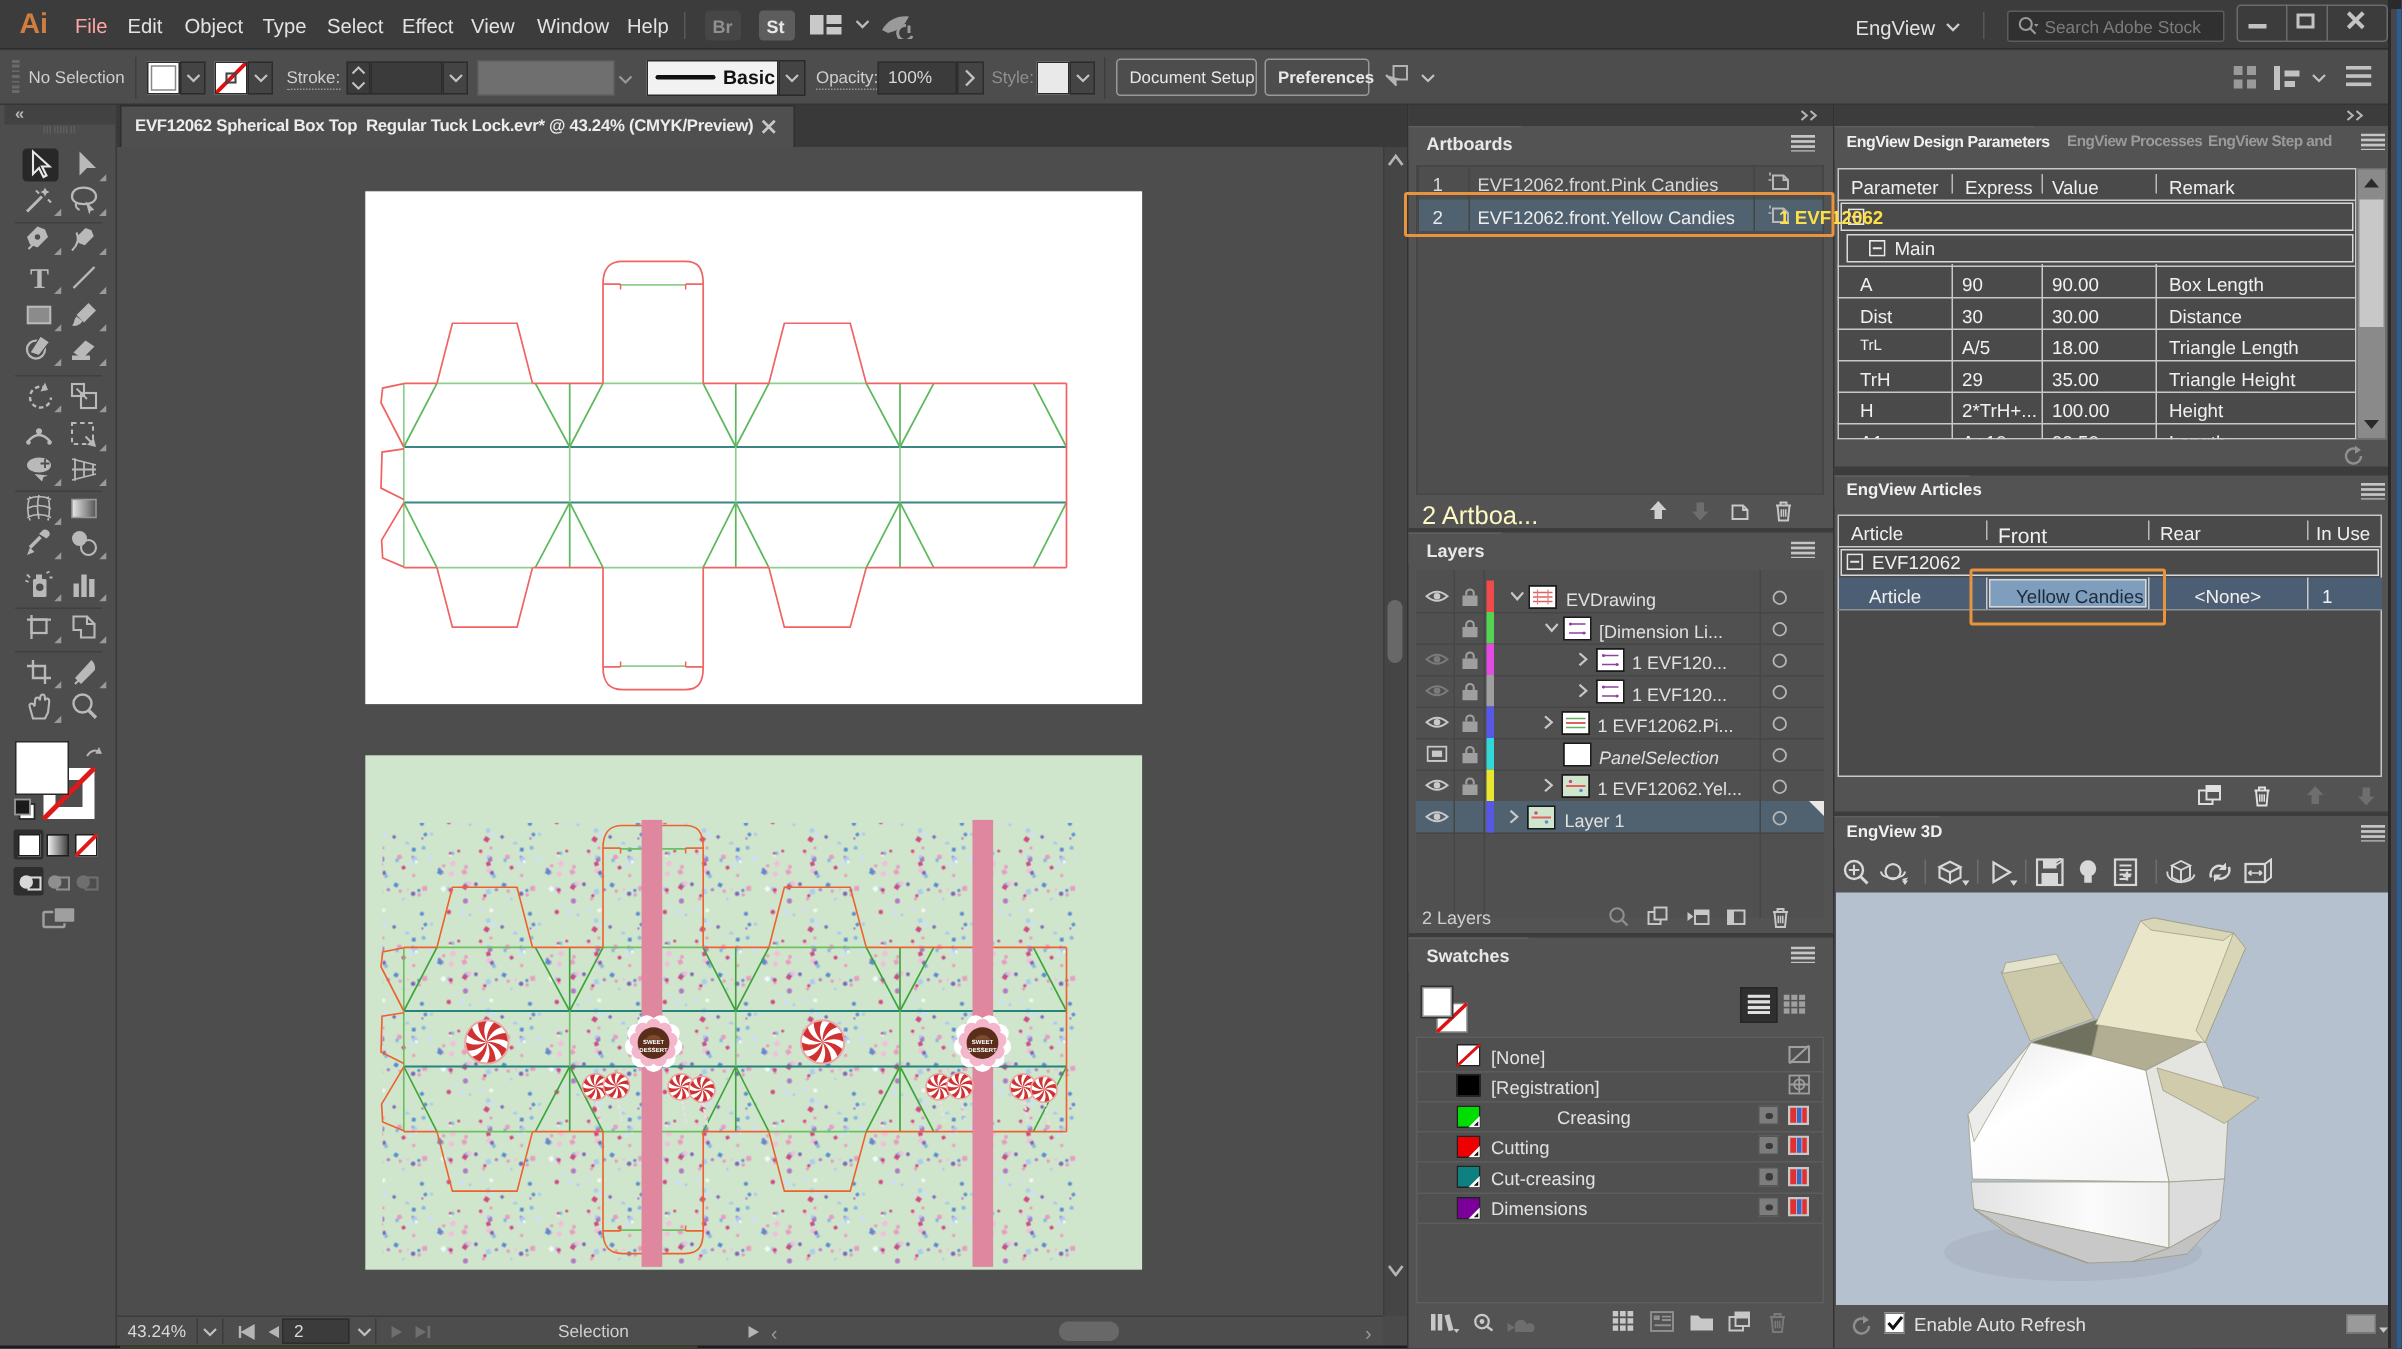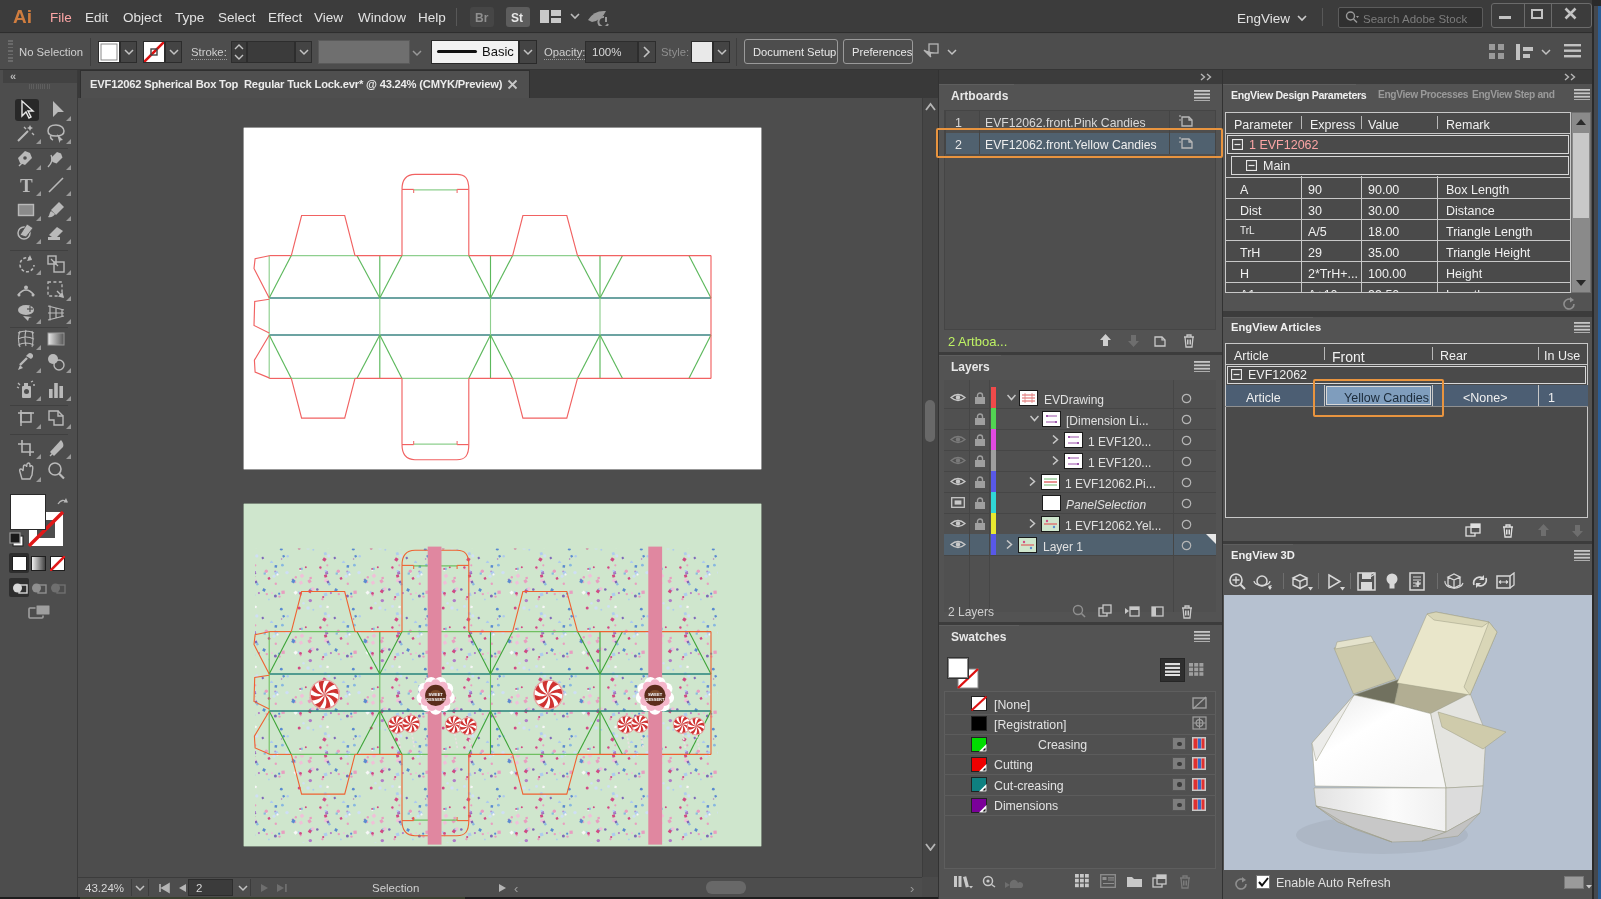--- a/index.html
+++ b/index.html
@@ -87,21 +87,21 @@
 <div style="position:absolute;left:295px;top:41px;width:17px;height:22px;background:#444;border:1px solid #2d2d2d;"></div>
 <svg class="abs" style="left:299px;top:49px" width="10" height="7">
     <path d="M1 1 L5 5 L9 1" stroke="#c2c2c2" stroke-width="1.5" fill="none"></path>
   </svg>
 <div style="position:absolute;left:318px;top:40px;width:92px;height:24px;background:#6f6f6f;border:1px solid #5a5a5a;"></div>
 <svg class="abs" style="left:412px;top:50px" width="10" height="7">
     <path d="M1 1 L5 5 L9 1" stroke="#999" stroke-width="1.5" fill="none"></path>
   </svg>
 <div style="position:absolute;left:431px;top:40px;width:88px;height:24px;background:#f2f2f2;border:1px solid #2a2a2a;"></div>
 <div style="position:absolute;left:437px;top:50px;width:40px;height:3.4px;background:#111;border-radius:2px;"></div>
-<div style="position:absolute;left:482px;top:45px;font-size:13px;color:#111;font-weight:normal;white-space:nowrap;line-height:1;">Basic</div>
+<div style="position:absolute;left:482px;top:45px;font-size:13px;color:#111;font-weight:bold;white-space:nowrap;line-height:1;">Basic</div>
 <div style="position:absolute;left:519px;top:40px;width:18px;height:24px;background:#444;border:1px solid #2a2a2a;"></div>
 <svg class="abs" style="left:523px;top:49px" width="10" height="7">
     <path d="M1 1 L5 5 L9 1" stroke="#c2c2c2" stroke-width="1.5" fill="none"></path>
   </svg>
 <div style="position:absolute;left:544px;top:47px;font-size:11.3px;color:#cfcfcf;font-weight:normal;white-space:nowrap;line-height:1;border-bottom:1px dotted #999;padding-bottom:1px;text-align:center;">Opacity:</div>
 <div style="position:absolute;left:585px;top:41px;width:53px;height:22px;background:#3b3b3b;border:1px solid #2d2d2d;"></div>
 <div style="position:absolute;left:592px;top:47px;font-size:11.5px;color:#d8d8d8;font-weight:normal;white-space:nowrap;line-height:1;">100%</div>
 <div style="position:absolute;left:638px;top:41px;width:18px;height:22px;background:#444;border:1px solid #2d2d2d;"></div>
 <svg class="abs" style="left:643px;top:46px" width="8" height="12">
     <path d="M1 1 L6 6 L1 11" stroke="#c2c2c2" stroke-width="1.6" fill="none"></path>
@@ -109,21 +109,21 @@
 <div style="position:absolute;left:661px;top:47px;font-size:11.3px;color:#8f8f8f;font-weight:normal;white-space:nowrap;line-height:1;">Style:</div>
 <div style="position:absolute;left:691px;top:41px;width:22px;height:22px;background:#e9e9e9;border:1px solid #2c2c2c;"></div>
 <div style="position:absolute;left:713px;top:41px;width:17px;height:22px;background:#444;border:1px solid #2c2c2c;"></div>
 <svg class="abs" style="left:717px;top:49px" width="10" height="7">
     <path d="M1 1 L5 5 L9 1" stroke="#c2c2c2" stroke-width="1.5" fill="none"></path>
   </svg>
 <div style="position:absolute;left:736px;top:38px;width:1px;height:28px;background:#3e3e3e;"></div>
 <div style="position:absolute;left:744px;top:39px;width:94px;height:25px;border:1px solid #9a9a9a;border-radius:3px;"></div>
 <div style="position:absolute;left:753px;top:47px;font-size:11.2px;color:#e8e8e8;font-weight:normal;white-space:nowrap;line-height:1;">Document Setup</div>
 <div style="position:absolute;left:843px;top:39px;width:70px;height:25px;border:1px solid #9a9a9a;border-radius:3px;"></div>
-<div style="position:absolute;left:852px;top:47px;font-size:11.2px;color:#e8e8e8;font-weight:normal;white-space:nowrap;line-height:1;">Preferences</div>
+<div style="position:absolute;left:852px;top:47px;font-size:11.2px;color:#e8e8e8;font-weight:bold;white-space:nowrap;line-height:1;">Preferences</div>
 <svg class="abs" style="left:921px;top:42px" width="22" height="20">
     <rect x="8" y="2" width="9" height="9" fill="none" stroke="#b5b5b5" stroke-width="1.3"></rect>
     <path d="M3 8 L10 15 L10 11 L14 11" fill="#b5b5b5" stroke="none"></path>
     <path d="M3 8 L10 15" stroke="#b5b5b5" stroke-width="1.5"></path>
   </svg>
 <svg class="abs" style="left:947px;top:49px" width="10" height="7">
     <path d="M1 1 L5 5 L9 1" stroke="#c2c2c2" stroke-width="1.5" fill="none"></path>
   </svg>
 <svg class="abs" style="left:1489px;top:44px" width="16" height="16">
     <rect x="0" y="0" width="6" height="6" fill="#9a9a9a"></rect>
@@ -898,21 +898,21 @@
 <div style="position:absolute;left:985px;top:139px;font-size:12.2px;color:#eeeeee;font-weight:normal;white-space:nowrap;line-height:1;">EVF12062.front.Yellow Candies</div>
 <svg class="abs" style="left:1178px;top:136px" width="17" height="15">
     <path d="M4 3 h7 l3 3 v6 h-10 Z" fill="none" stroke="#b8b8b8" stroke-width="1.3"></path>
     <path d="M11 3 v3 h3" fill="none" stroke="#b8b8b8" stroke-width="1.3"></path>
     <path d="M1 6 h2 M2 1 v2" stroke="#b8b8b8" stroke-width="1.1"></path>
   </svg>
 <div style="position:absolute;left:945px;top:110px;width:0.5px;height:44px;background:#454545;"></div>
 <div style="position:absolute;left:979px;top:110px;width:1px;height:44px;background:#454545;"></div>
 <div style="position:absolute;left:1169px;top:110px;width:1px;height:44px;background:#454545;"></div>
 <div style="position:absolute;left:936px;top:128px;width:287px;height:30px;border:2.5px solid #e8943f;border-radius:2px;z-index:50;"></div>
-<div style="position:absolute;left:948px;top:335px;font-size:13px;color:#bef264;font-weight:normal;white-space:nowrap;line-height:1;">2 Artboa...</div>
+<div style="position:absolute;left:948px;top:335px;font-size:17px;color:#fef9c3;font-weight:normal;white-space:nowrap;line-height:1;">2 Artboa...</div>
 <svg class="abs" style="left:1098px;top:333px" width="15" height="15">
     <path d="M7.5 1 L13 7 L10 7 L10 13 L5 13 L5 7 L2 7 Z" fill="#cfcfcf"></path>
   </svg>
 <svg class="abs" style="left:1126px;top:333px" width="15" height="15">
     <path d="M7.5 14 L13 8 L10 8 L10 2 L5 2 L5 8 L2 8 Z" fill="#6e6e6e"></path>
   </svg>
 <svg class="abs" style="left:1152px;top:333px" width="16" height="15">
     <path d="M3 4 h7 l3 3 v6 h-10 Z" fill="none" stroke="#c8c8c8" stroke-width="1.3"></path>
     <path d="M10 4 v3 h3" fill="none" stroke="#c8c8c8" stroke-width="1.2"></path>
   </svg>
@@ -1311,21 +1311,21 @@
 <div style="position:absolute;left:1446px;top:119px;font-size:12.5px;color:#f0f0f0;font-weight:normal;white-space:nowrap;line-height:1;">Remark</div>
 <div style="position:absolute;left:1301px;top:116px;width:1px;height:13px;background:#b8b8b8;"></div>
 <div style="position:absolute;left:1361px;top:116px;width:1px;height:13px;background:#b8b8b8;"></div>
 <div style="position:absolute;left:1437px;top:116px;width:1px;height:13px;background:#b8b8b8;"></div>
 <div style="position:absolute;left:1225px;top:133px;width:346px;height:1px;background:#c8c8c8;"></div>
 <div style="position:absolute;left:1227px;top:135px;width:342px;height:19px;border:1px solid #d8d8d8;"></div>
 <svg class="abs" style="left:1232px;top:139px" width="11" height="11">
     <rect x="0.5" y="0.5" width="10" height="10" fill="none" stroke="#e8e8e8" stroke-width="1.2"></rect>
     <line x1="2.5" y1="5.5" x2="8.5" y2="5.5" stroke="#e8e8e8" stroke-width="1.2"></line>
   </svg>
-<div style="position:absolute;left:1249px;top:139px;font-size:12.5px;color:#fca5a5;font-weight:normal;white-space:nowrap;line-height:1;">1 EVF12062</div>
+<div style="position:absolute;left:1186px;top:139px;font-size:12.5px;color:#fde047;font-weight:bold;white-space:nowrap;line-height:1;">1 EVF12062</div>
 <div style="position:absolute;left:1231px;top:156px;width:338px;height:19px;border:1px solid #d8d8d8;"></div>
 <svg class="abs" style="left:1246px;top:160px" width="11" height="11">
     <rect x="0.5" y="0.5" width="10" height="10" fill="none" stroke="#e8e8e8" stroke-width="1.2"></rect>
     <line x1="2.5" y1="5.5" x2="8.5" y2="5.5" stroke="#e8e8e8" stroke-width="1.2"></line>
   </svg>
 <div style="position:absolute;left:1263px;top:160px;font-size:12.5px;color:#f0f0f0;font-weight:normal;white-space:nowrap;line-height:1;">Main</div>
 <div style="position:absolute;left:1225px;top:176.5px;width:346px;height:1px;background:#c8c8c8;"></div>
 <div style="position:absolute;left:1240px;top:183.5px;font-size:12.5px;color:#f0f0f0;font-weight:normal;white-space:nowrap;line-height:1;">A</div>
 <div style="position:absolute;left:1308px;top:183.5px;font-size:12.5px;color:#f0f0f0;font-weight:normal;white-space:nowrap;line-height:1;">90</div>
 <div style="position:absolute;left:1368px;top:183.5px;font-size:12.5px;color:#f0f0f0;font-weight:normal;white-space:nowrap;line-height:1;">90.00</div>

